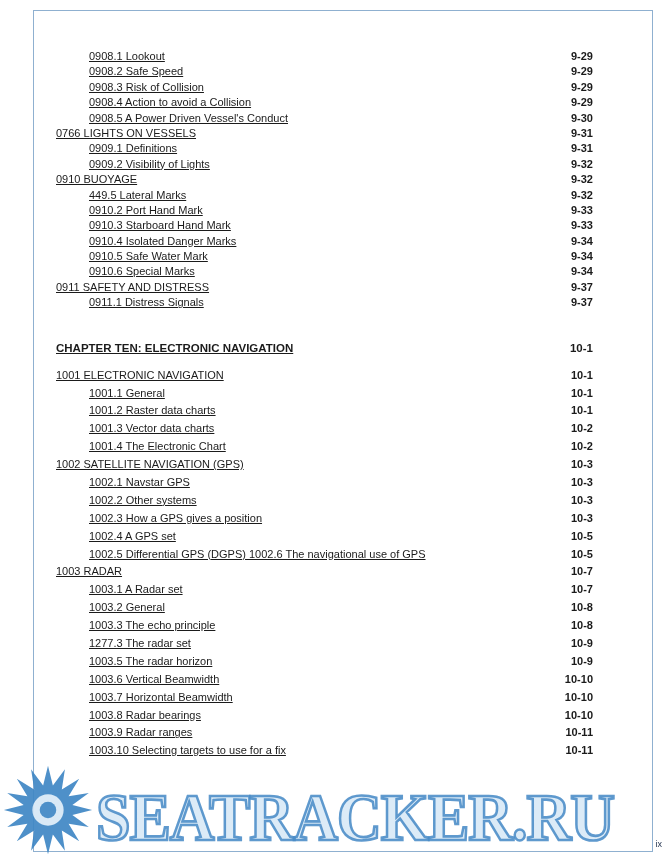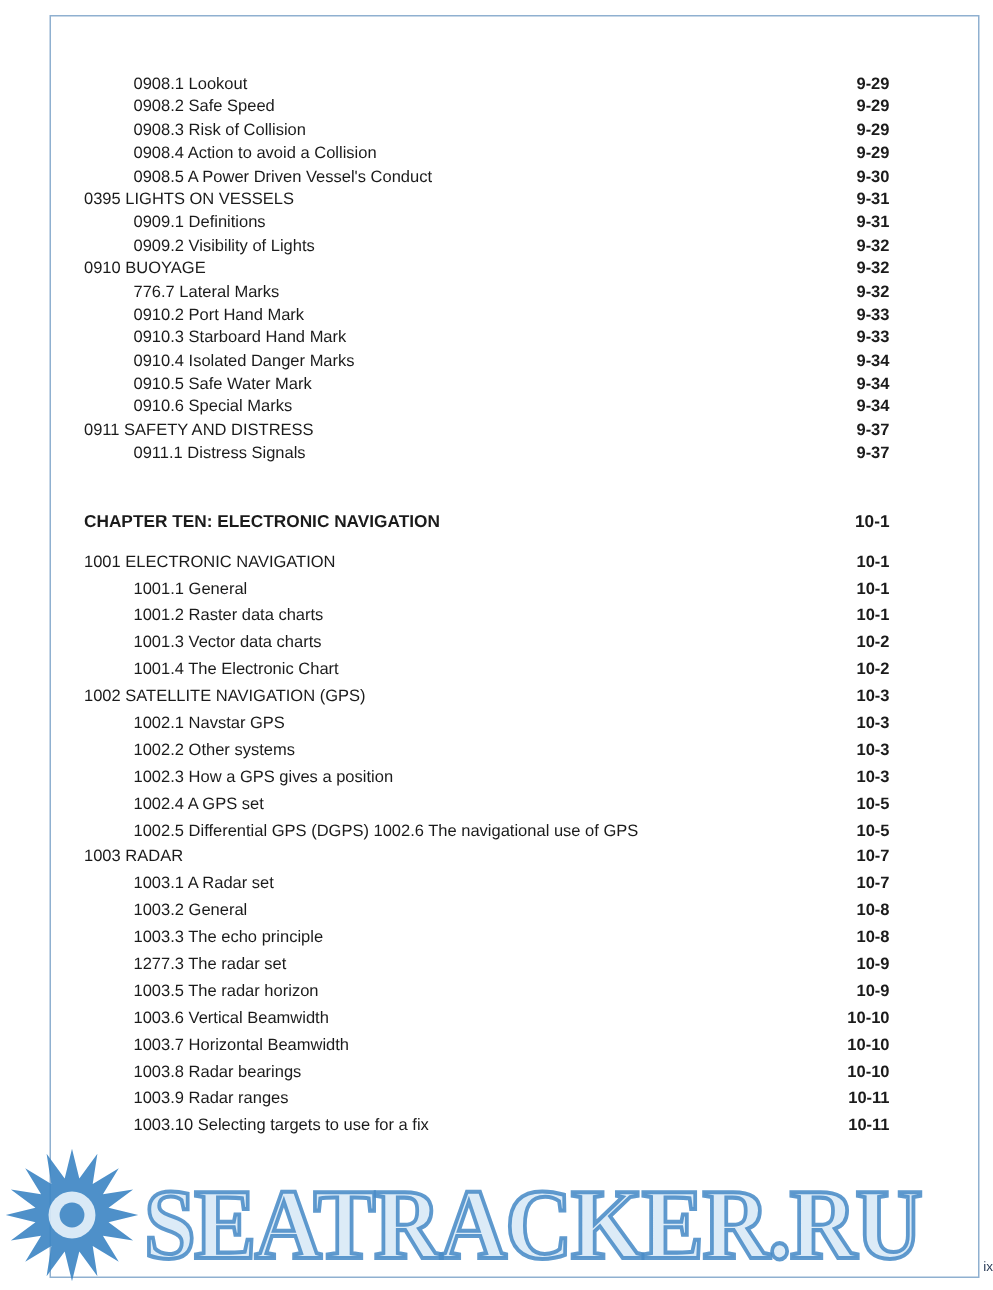--- a/index.html
+++ b/index.html
@@ -31,21 +31,21 @@
     display: flex;
     justify-content: space-between;
     align-items: baseline;
     color: #1b1b1b;
     font-size: 11px;
     line-height: 13px;
   }
   .ch9 .row { height: 15.4px; }
   .ch10 .row { height: 17.9px; }
   .row.level2 .label { padding-left: 33px; }
-  .label { white-space: nowrap; }
+  .label { white-space: nowrap; text-decoration: underline; }
   .pagenum { white-space: nowrap; font-weight: bold; }
   .chapter-heading {
     margin-top: 30px;
     height: 18px;
     font-weight: bold;
     font-size: 11.5px;
   }
   .ch10 { margin-top: 9px; }
   .footer-page-num {
     position: absolute;
@@ -106,37 +106,37 @@
         </div>
         <div class="row level2">
           <span class="label">0908.4 Action to avoid a Collision</span>
           <span class="pagenum">9-29</span>
         </div>
         <div class="row level2">
           <span class="label">0908.5 A Power Driven Vessel's Conduct</span>
           <span class="pagenum">9-30</span>
         </div>
         <div class="row level1">
-          <span class="label">0395 LIGHTS ON VESSELS</span>
+          <span class="label">0766 LIGHTS ON VESSELS</span>
           <span class="pagenum">9-31</span>
         </div>
         <div class="row level2">
           <span class="label">0909.1 Definitions</span>
           <span class="pagenum">9-31</span>
         </div>
         <div class="row level2">
           <span class="label">0909.2 Visibility of Lights</span>
           <span class="pagenum">9-32</span>
         </div>
         <div class="row level1">
           <span class="label">0910 BUOYAGE</span>
           <span class="pagenum">9-32</span>
         </div>
         <div class="row level2">
-          <span class="label">776.7 Lateral Marks</span>
+          <span class="label">449.5 Lateral Marks</span>
           <span class="pagenum">9-32</span>
         </div>
         <div class="row level2">
           <span class="label">0910.2 Port Hand Mark</span>
           <span class="pagenum">9-33</span>
         </div>
         <div class="row level2">
           <span class="label">0910.3 Starboard Hand Mark</span>
           <span class="pagenum">9-33</span>
         </div>

